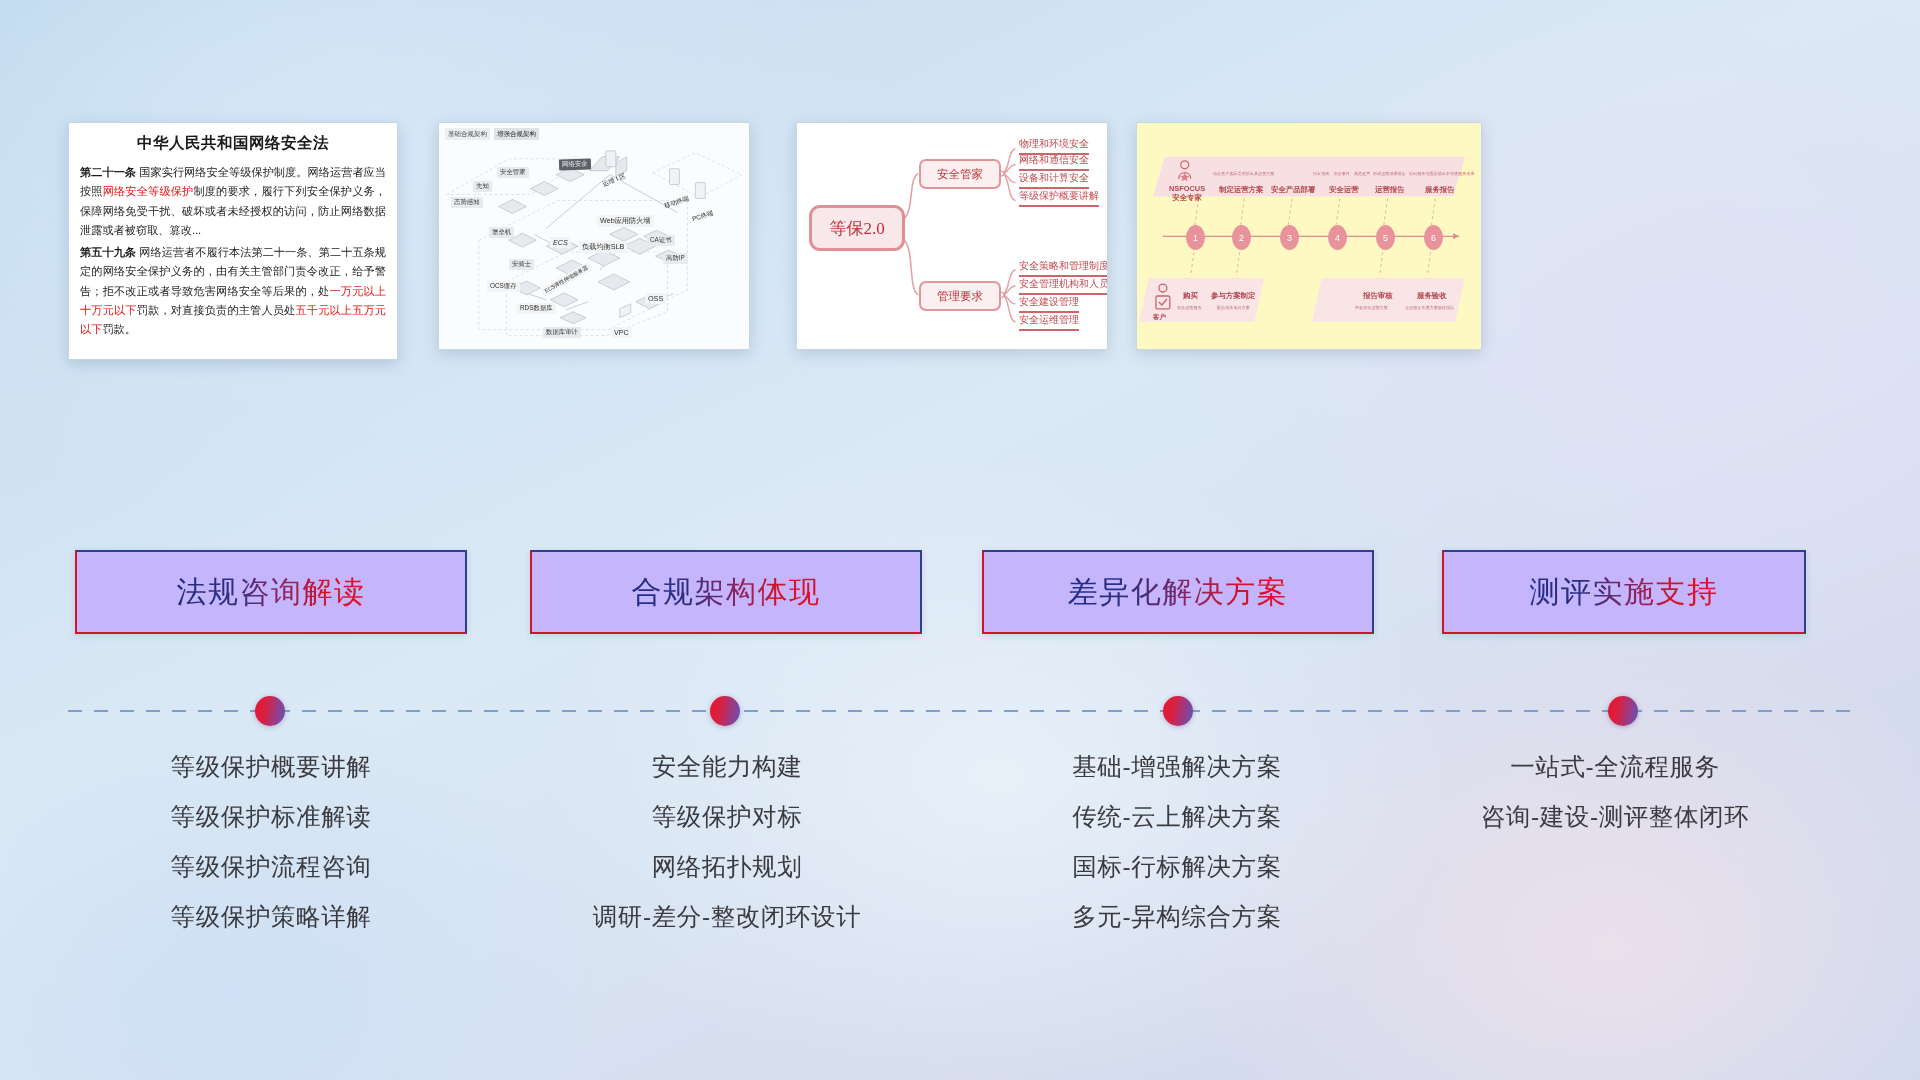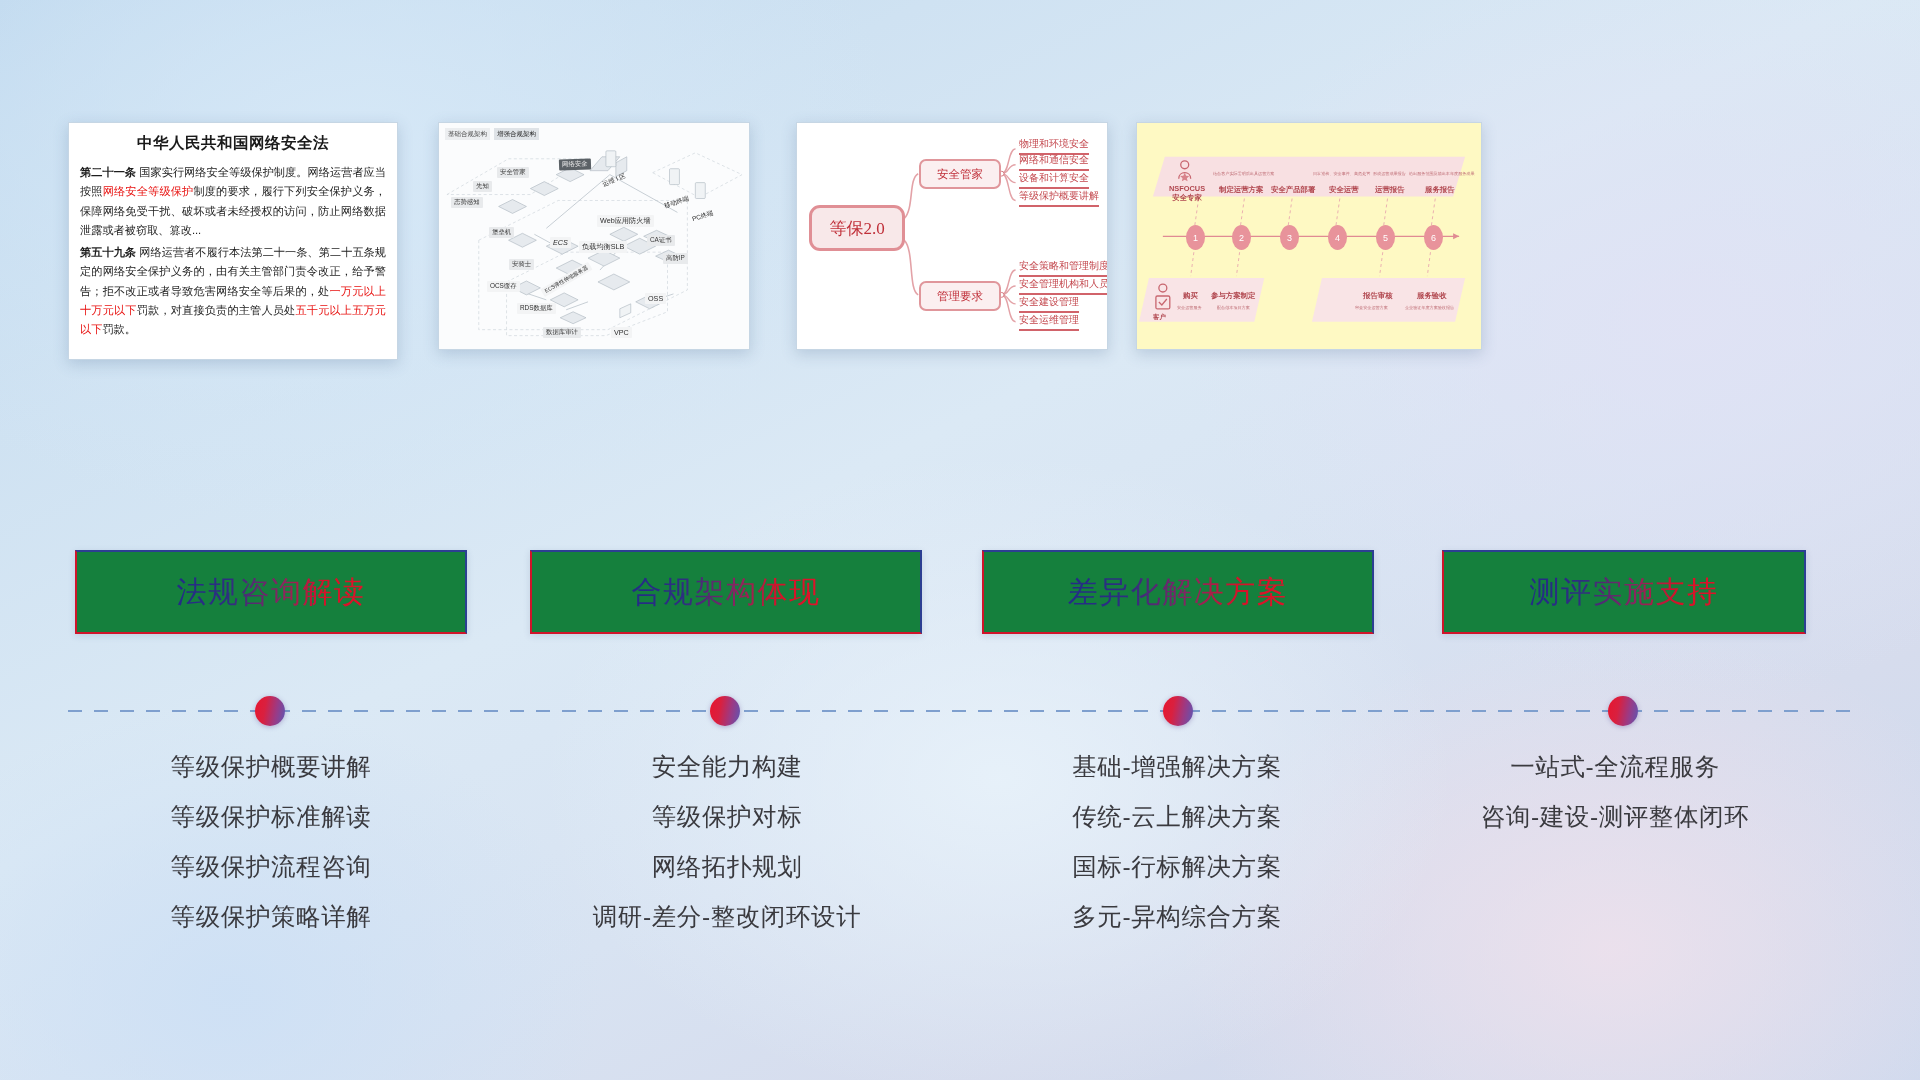--- a/index.html
+++ b/index.html
@@ -87,21 +87,21 @@
   .rd-num {
     position: absolute; width: 19px; height: 25px; border-radius: 50%;
     background: #e8939b; color: #fff; font-size: 9px;
     display: flex; align-items: center; justify-content: center;
   }
 
   
   .banners { position: absolute; top: 550px; left: 0; width: 1920px; height: 84px; }
   .banner {
     position: absolute; top: 0; height: 84px;
-    background: #15803d;
+    background: #c4b5fd;
     border-top: 2px solid #2c3f92; border-right: 2px solid #2c3f92;
     border-bottom: 2px solid #d0142a; border-left: 2px solid #d0142a;
     box-shadow: 0 2px 7px rgba(50,70,110,0.14);
     display: flex; align-items: center; justify-content: center;
   }
   .banner.b1 { left: 75px;   width: 392px; }
   .banner.b2 { left: 530px;  width: 392px; }
   .banner.b3 { left: 982px;  width: 392px; }
   .banner.b4 { left: 1442px; width: 364px; }
   .banner-text {

